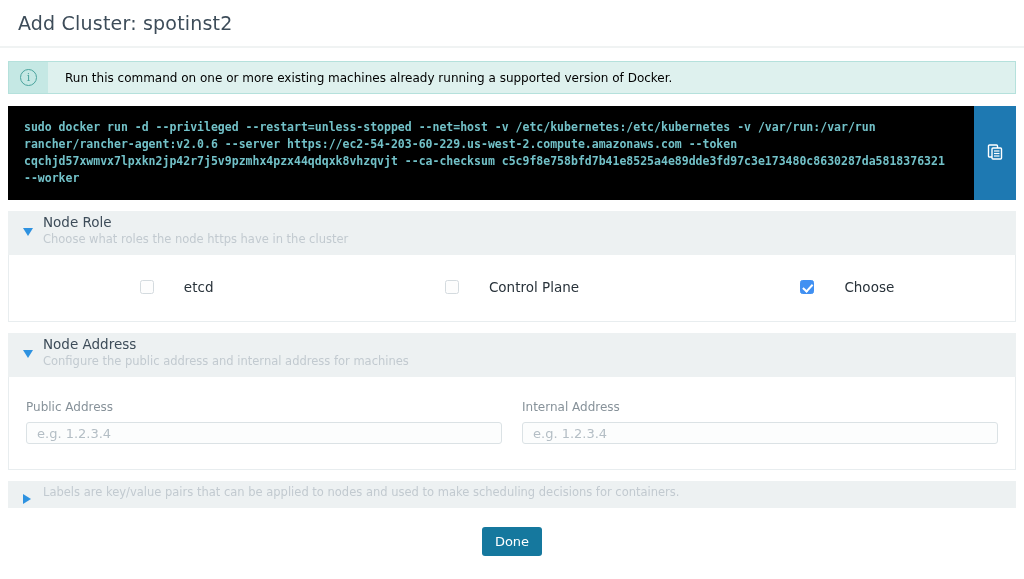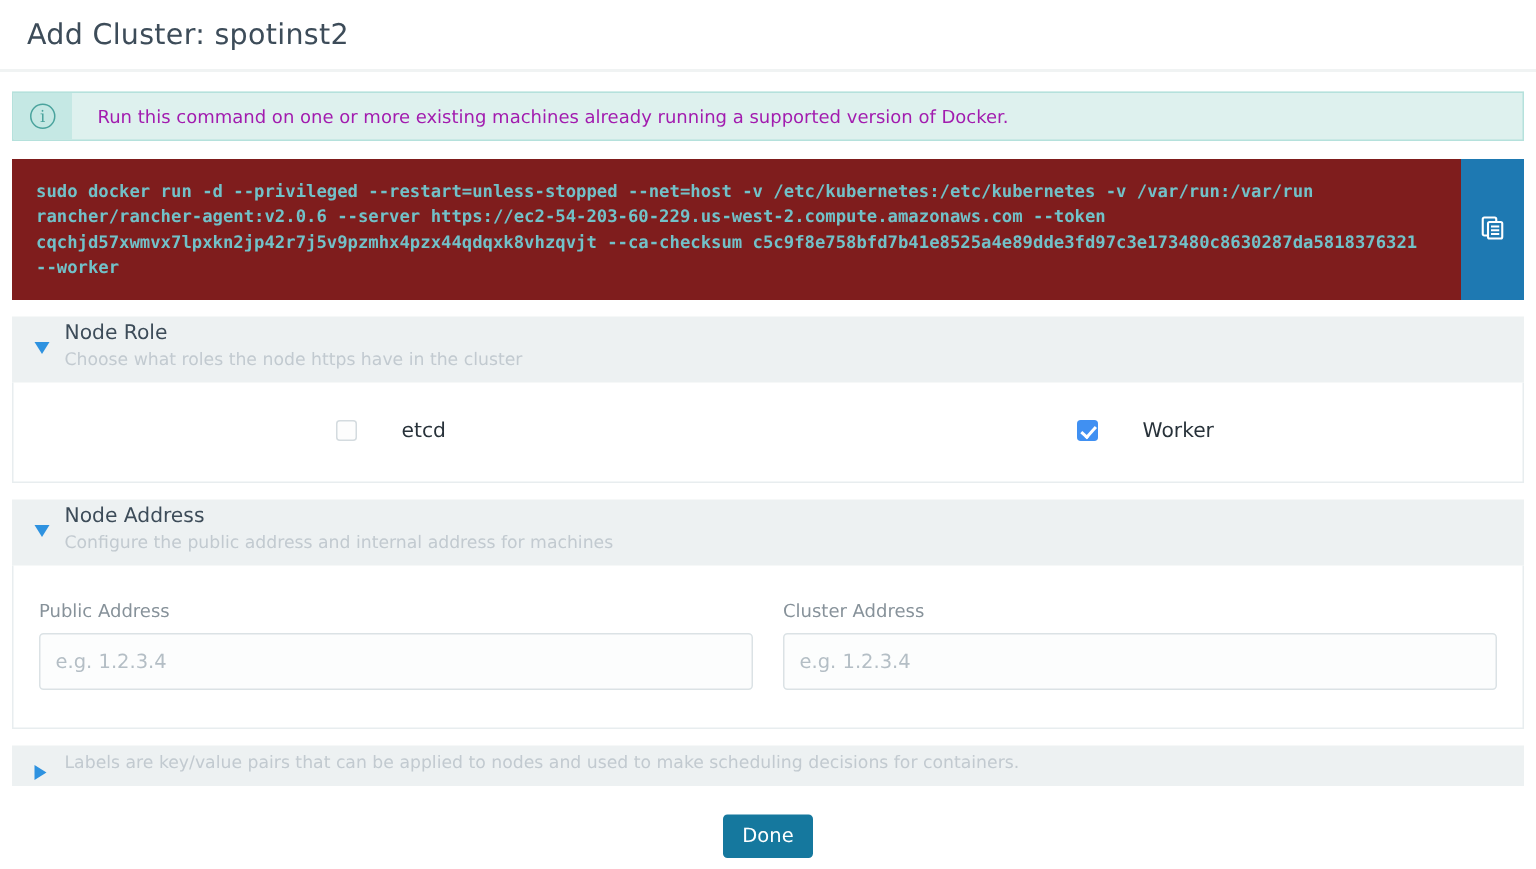--- a/index.html
+++ b/index.html
@@ -46,33 +46,33 @@
     color: #4aa39d;
     font-size: 11px;
     font-style: normal;
     display: flex; align-items: center; justify-content: center;
     font-family: "DejaVu Serif", serif;
   }
   .banner-text {
     align-self: center;
     padding-left: 17px;
     font-size: 12px;
-    color: #a21caf;
+    color: #000000;
   }
 
   
   .code-wrap {
     margin: 12px 8px 0;
     display: flex;
     align-items: stretch;
   }
   .code-pre {
     flex: 1;
     margin: 0;
-    background: #7f1d1d;
+    background: #000000;
     color: #72c1c8;
     font-family: "DejaVu Sans Mono", "Liberation Mono", monospace;
     font-weight: bold;
     font-size: 11.5px;
     line-height: 17px;
     padding: 13px 16px;
     white-space: pre-wrap;
     word-break: break-all;
   }
   .copy-btn {
@@ -179,21 +179,21 @@
   }
   .field { flex: 1; }
   .field-label {
     display: block;
     font-size: 12px;
     color: #87929a;
     margin-bottom: 8px;
   }
   .text-input {
     width: 100%;
-    height: 38px;
+    height: 22px;
     border: 1px solid #dbe2e5;
     border-radius: 3px;
     background: #fcfdfd;
     padding: 0 10px;
     font-size: 13px;
     color: #3d4c59;
     font-family: "DejaVu Sans", "Liberation Sans", sans-serif;
     outline: none;
   }
   .text-input::placeholder { color: #b4bec5; }
@@ -256,40 +256,46 @@
     </div>
     <div class="section-body checkbox-row">
       <div class="checkbox-col">
         <label class="checkbox-label">
           <input type="checkbox" style="">
           <span>etcd</span>
         </label>
       </div>
       <div class="checkbox-col">
         <label class="checkbox-label">
+          <input type="checkbox" style="">
+          <span>Control Plane</span>
+        </label>
+      </div>
+      <div class="checkbox-col">
+        <label class="checkbox-label">
           <input type="checkbox" checked="" style="">
-          <span>Worker</span>
+          <span>Choose</span>
         </label>
       </div>
     </div>
   </div>
 
   <div class="section">
     <div class="section-header">
       <span class="tri tri-down"></span>
       <div class="section-title">Node Address</div>
       <div class="section-sub">Configure the public address and internal address for machines</div>
     </div>
     <div class="section-body form-row">
       <div class="field">
         <label class="field-label">Public Address</label>
         <input class="text-input" type="text" placeholder="e.g. 1.2.3.4" value="" style="">
       </div>
       <div class="field">
-        <label class="field-label">Cluster Address</label>
+        <label class="field-label">Internal Address</label>
         <input class="text-input" type="text" placeholder="e.g. 1.2.3.4" value="" style="">
       </div>
     </div>
   </div>
 
   <div class="section">
     <div class="section-header">
       <span class="tri tri-right"></span>
       <div class="section-sub">Labels are key/value pairs that can be applied to nodes and used to make scheduling decisions for containers.</div>
     </div>

